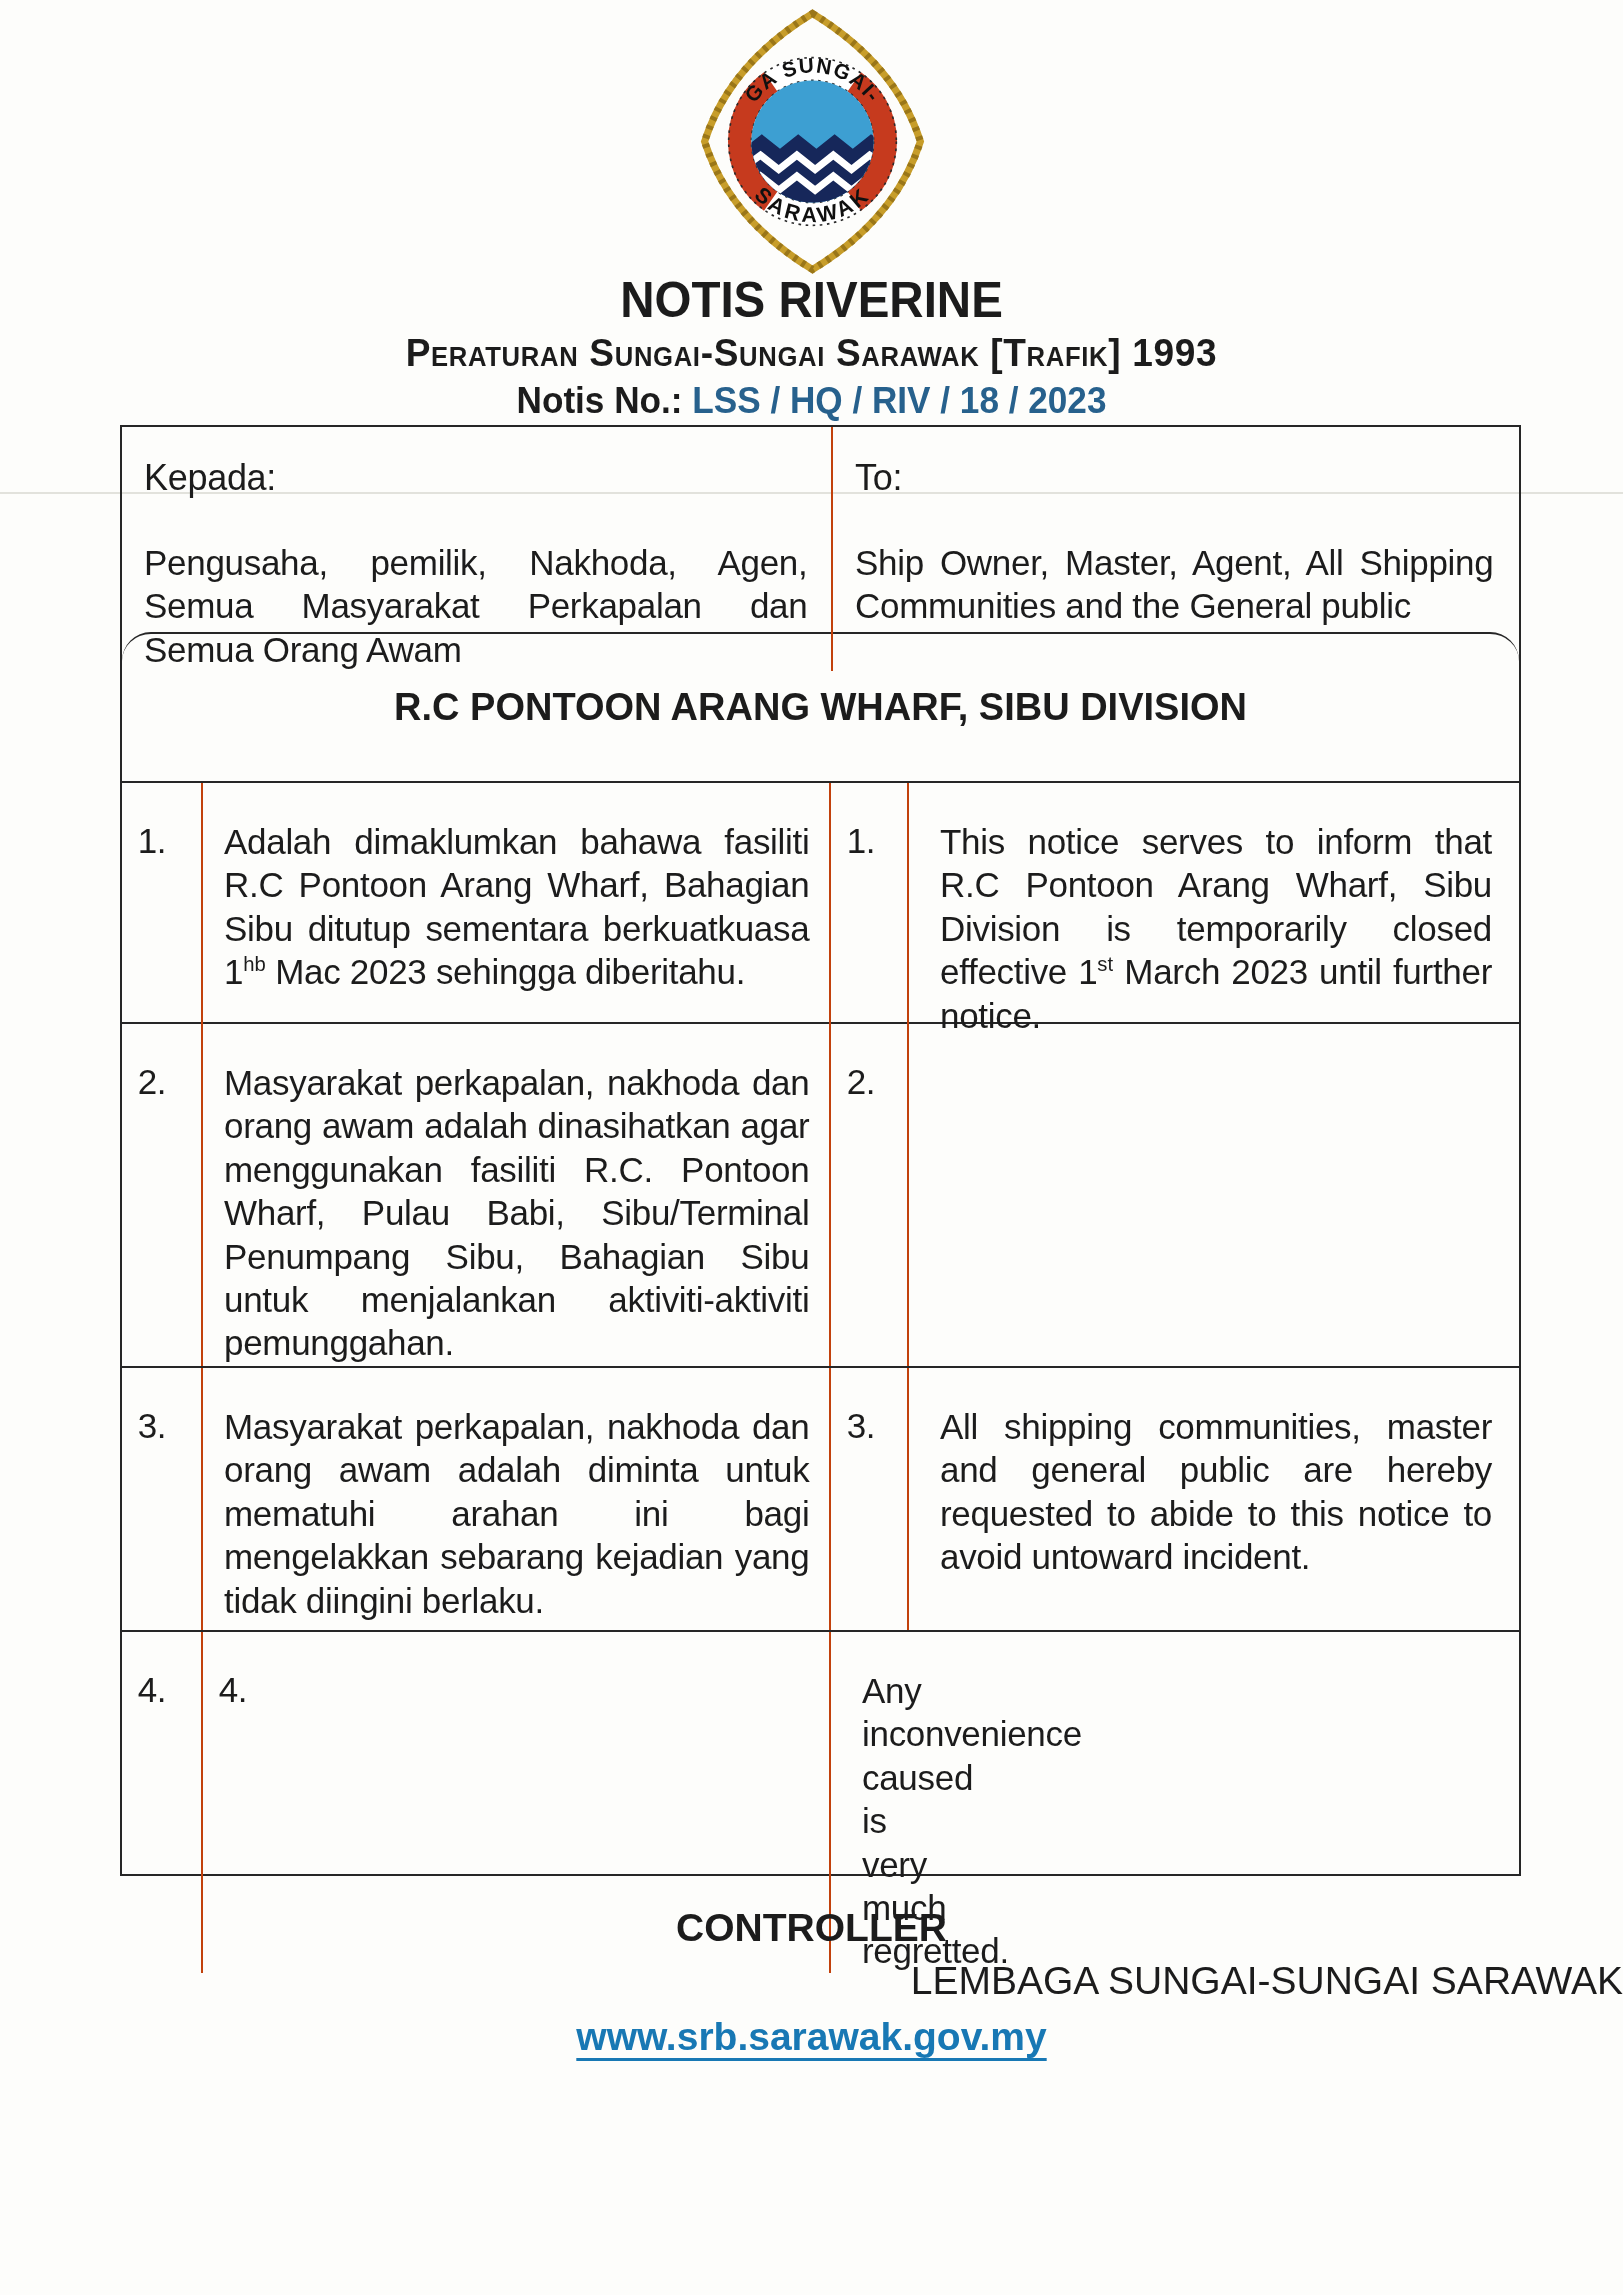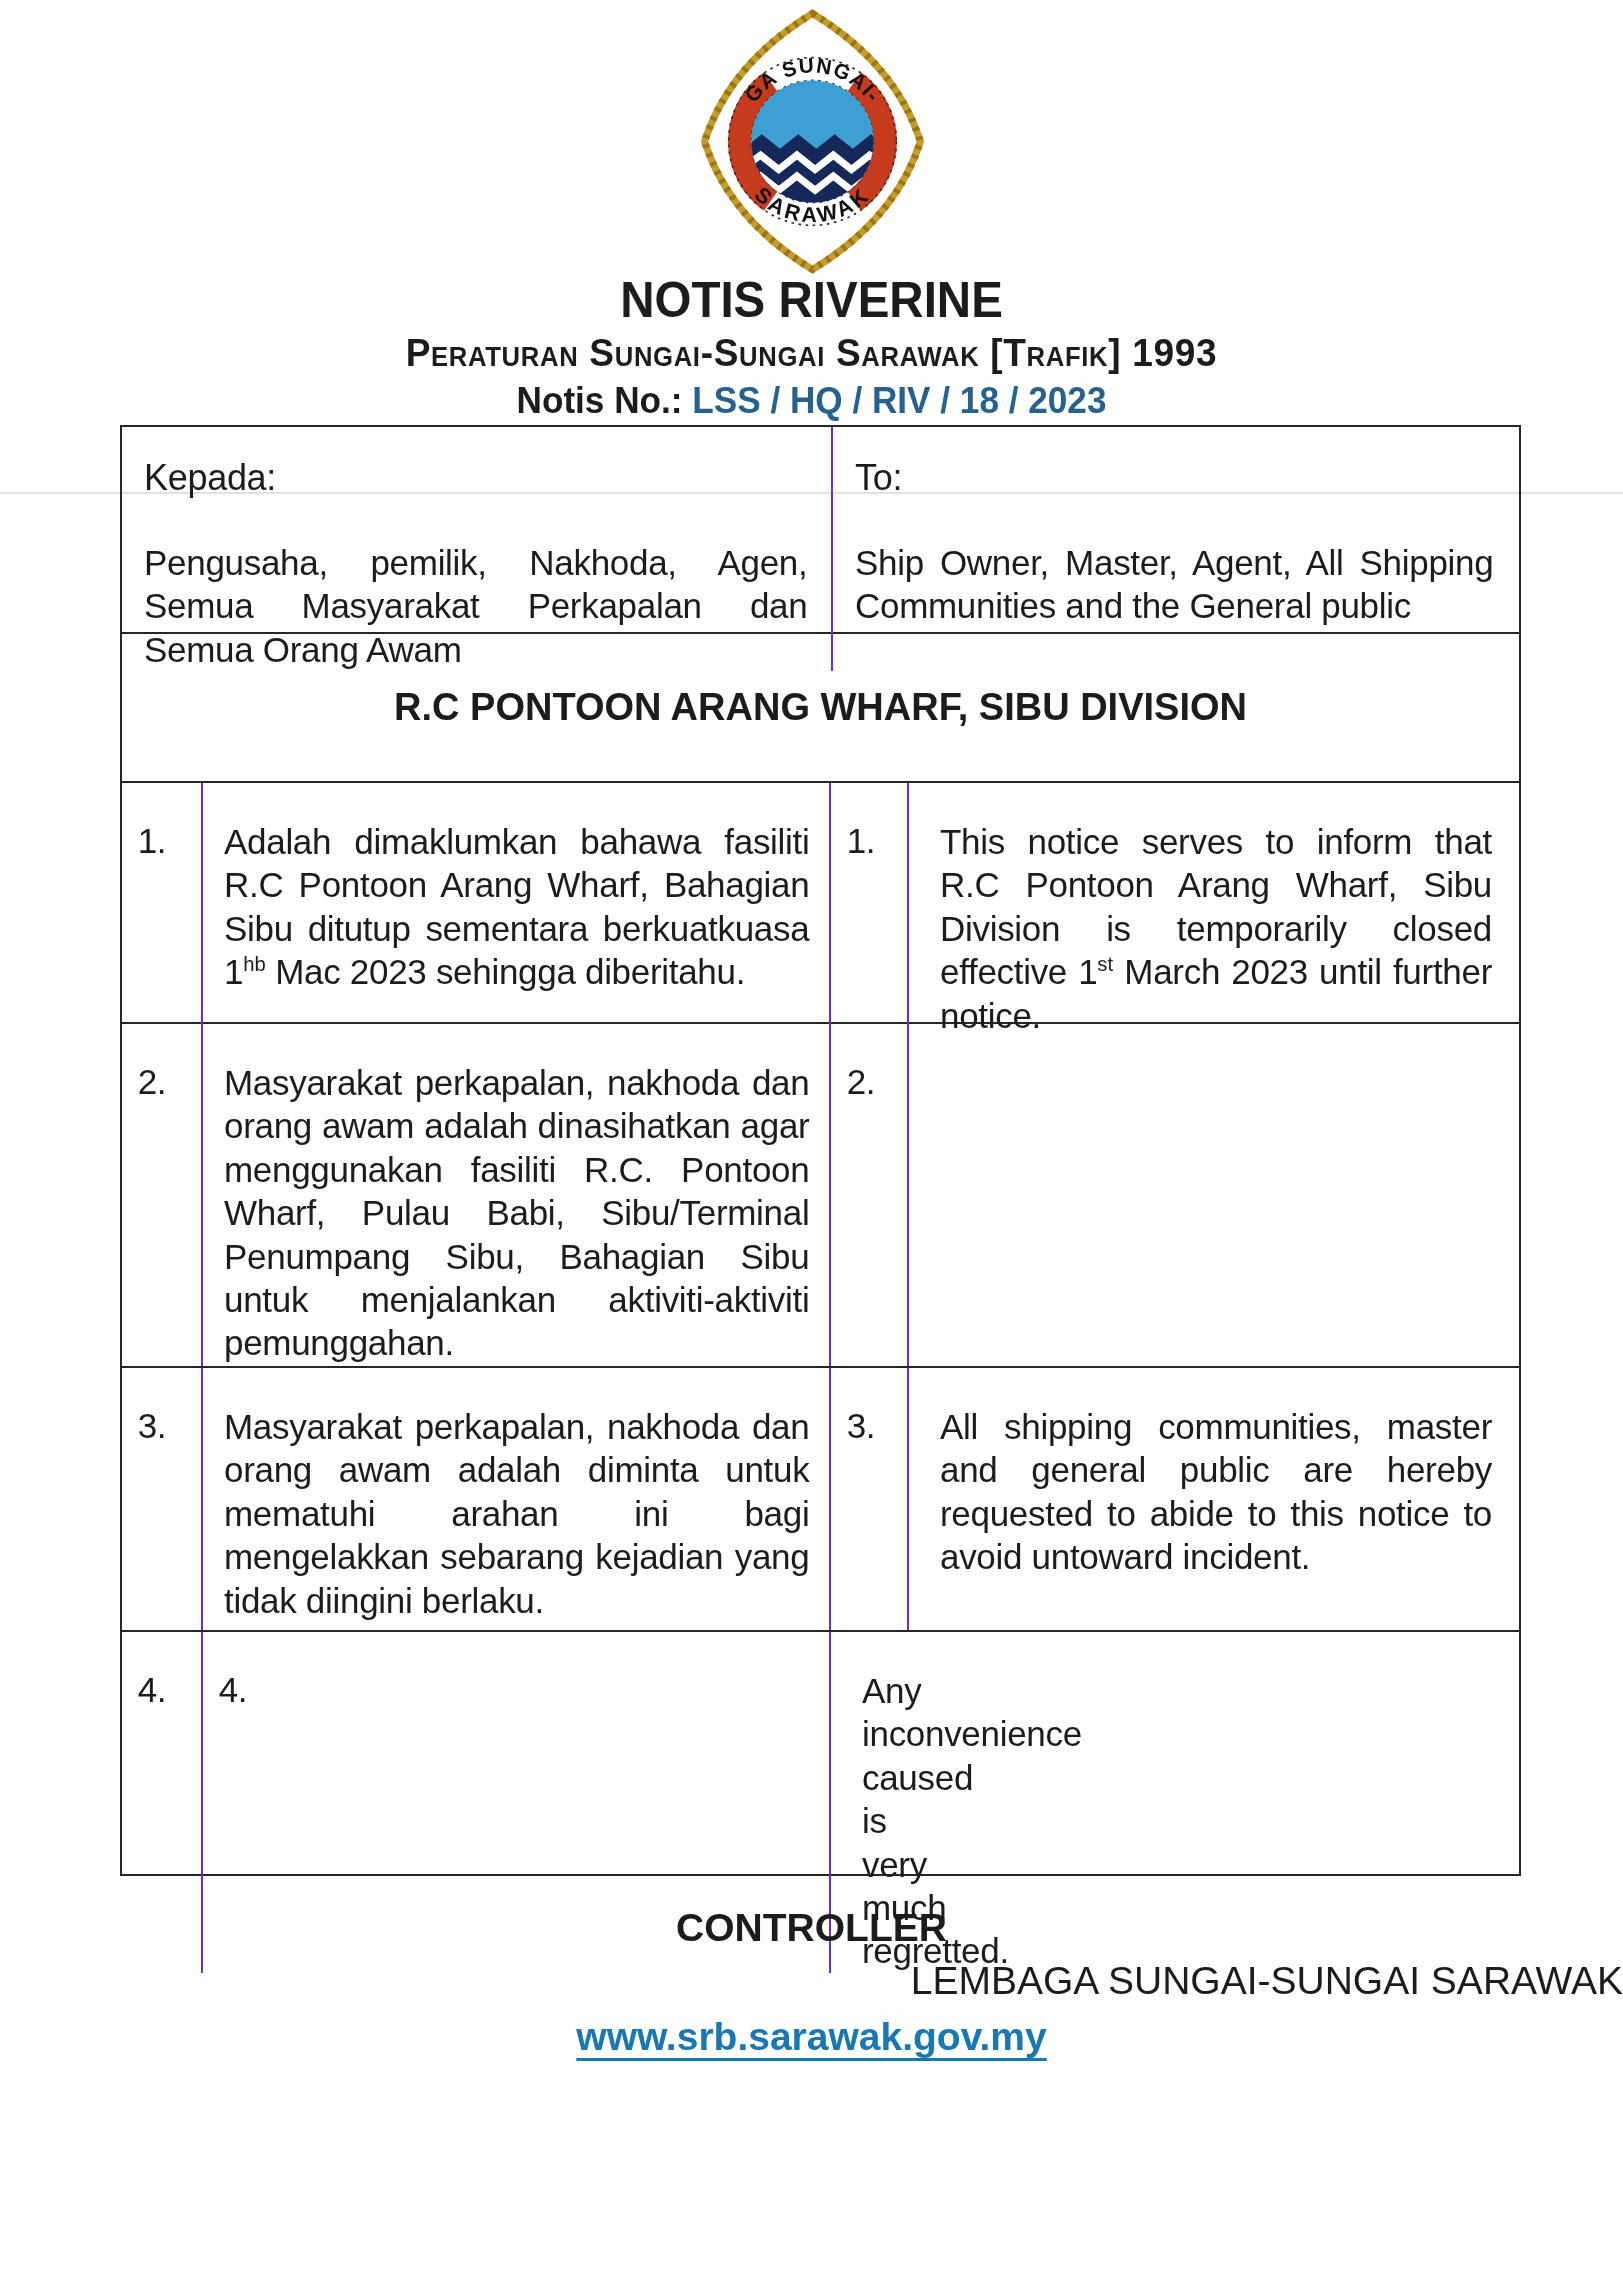--- a/index.html
+++ b/index.html
@@ -32,28 +32,28 @@
   .notisno .blue{color:#27618d;}
   
   .tbl{
     position:absolute;left:120px;top:425px;width:1401px;
     border:2.6px solid #262626;box-sizing:border-box;
     font-size:35px;letter-spacing:-0.3px;
   }
   .row{box-sizing:border-box;border-top:2px solid #262626;}
   .row:first-child{border-top:none;}
   .row-hdr{height:205px;display:grid;grid-template-columns:711px 684px;}
-  .row-subj{height:149px;}
+  .row-subj{height:149px;border-radius:29px;}
   .r1{height:241px;}
   .r2{height:344px;}
   .r3{height:264px;}
   .r4{height:244px;}
   .row.item{display:grid;grid-template-columns:81px 628px 78px 608px;}
   .cell{box-sizing:border-box;}
-  .b-r{border-right:2px solid #6d28d9;}
+  .b-r{border-right:2px solid #c2410c;}
   .kcell{padding:30px 23.6px 0 22px;}
   .klabel{font-size:36px;}
   .kbody{margin-top:42px;text-align:justify;line-height:1.24;}
   .subjcell{
     height:100%;display:flex;align-items:center;justify-content:center;
     font-weight:bold;font-size:38px;letter-spacing:0px;
   }
   .num{padding:38px 0 0 15.7px;font-size:35px;}
   .txt{padding:37px 19.6px 0 21px;text-align:justify;line-height:1.24;}
   .txt.eng{

